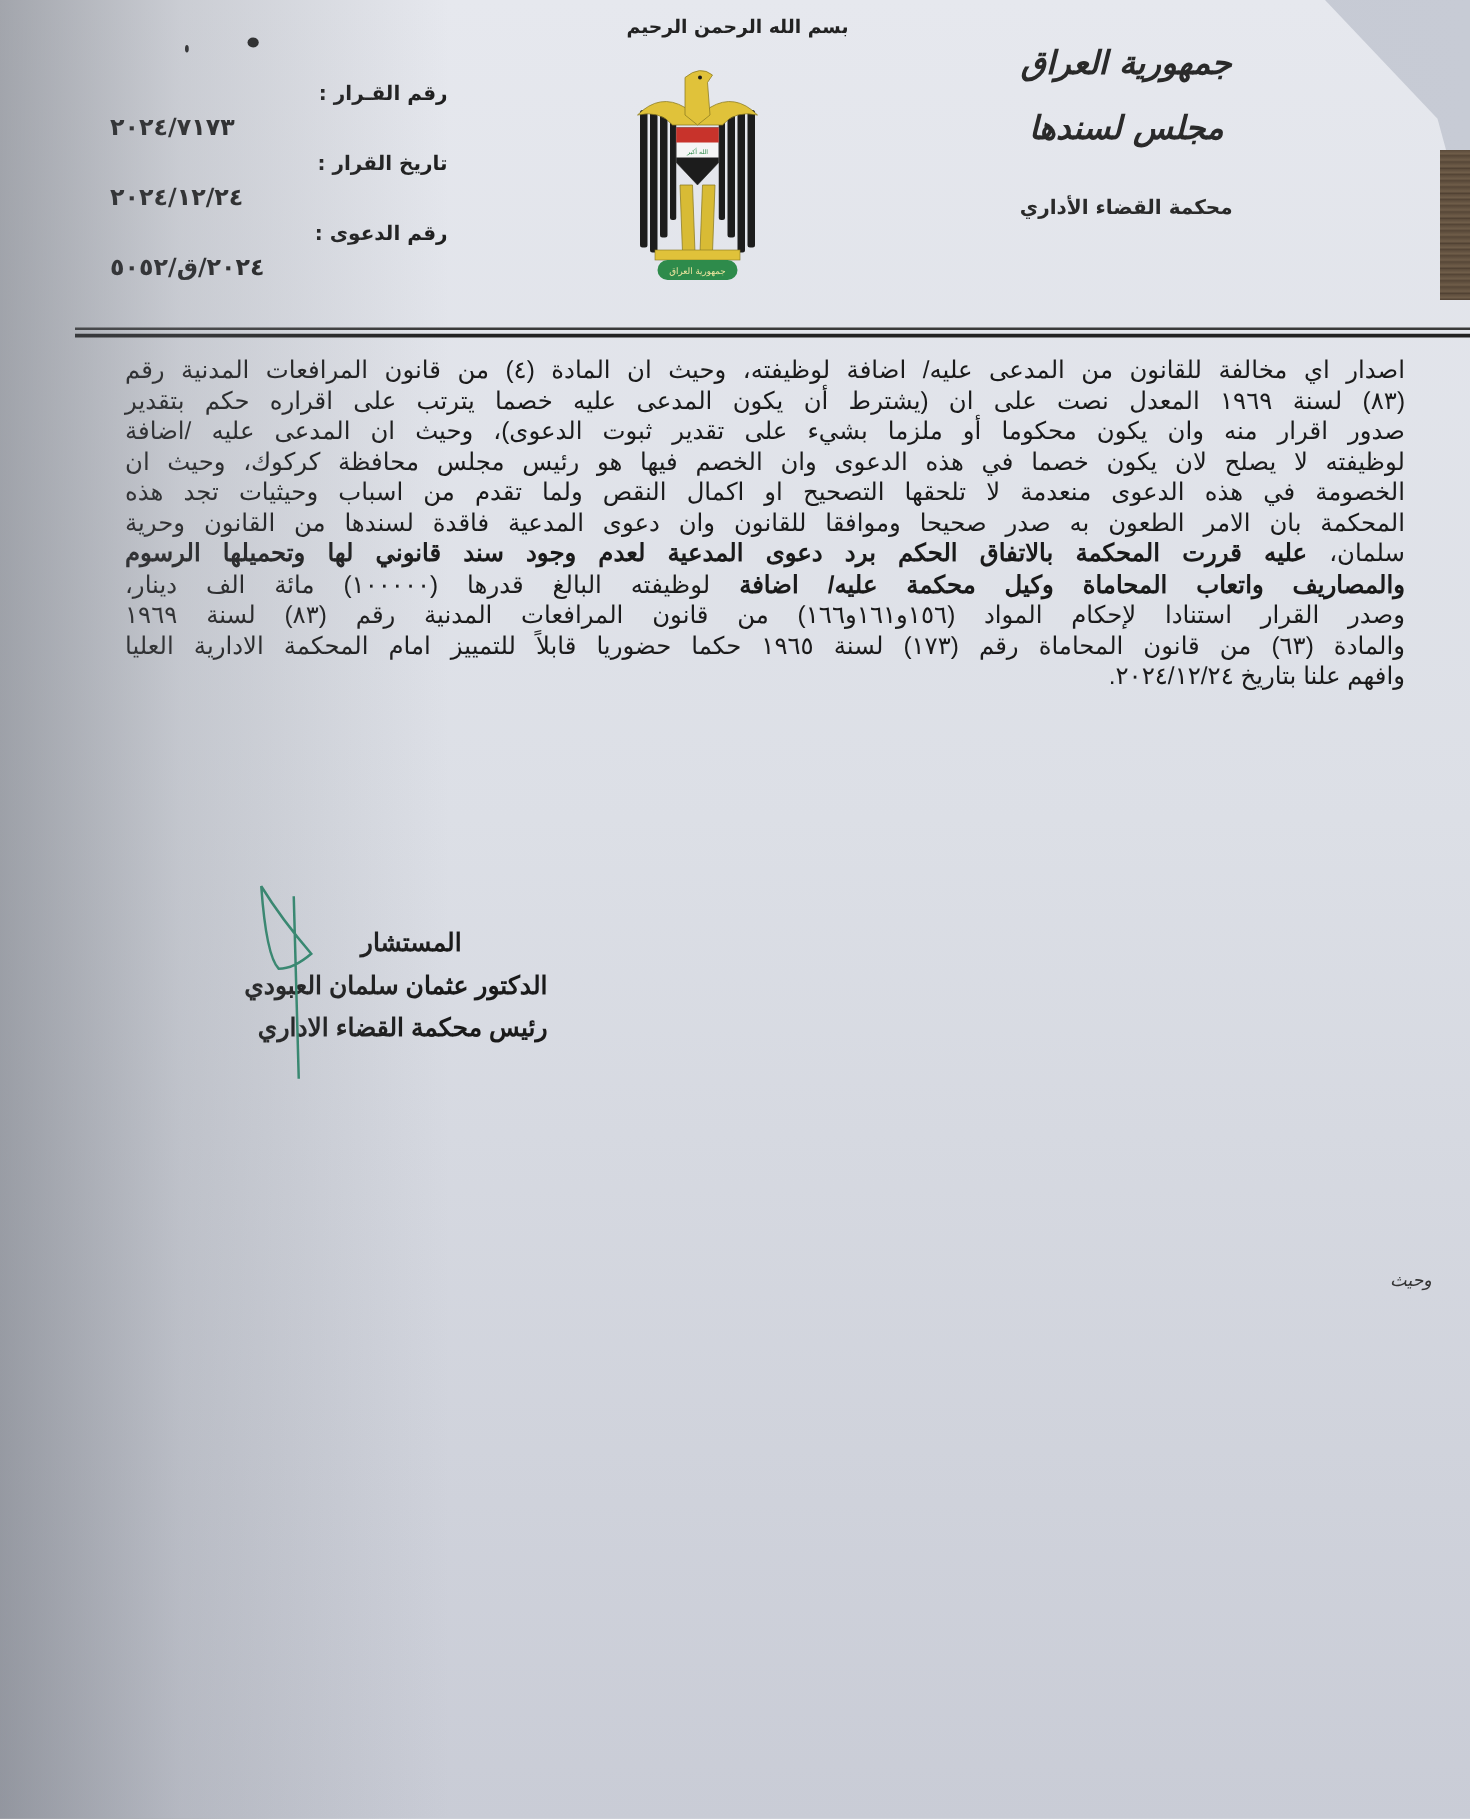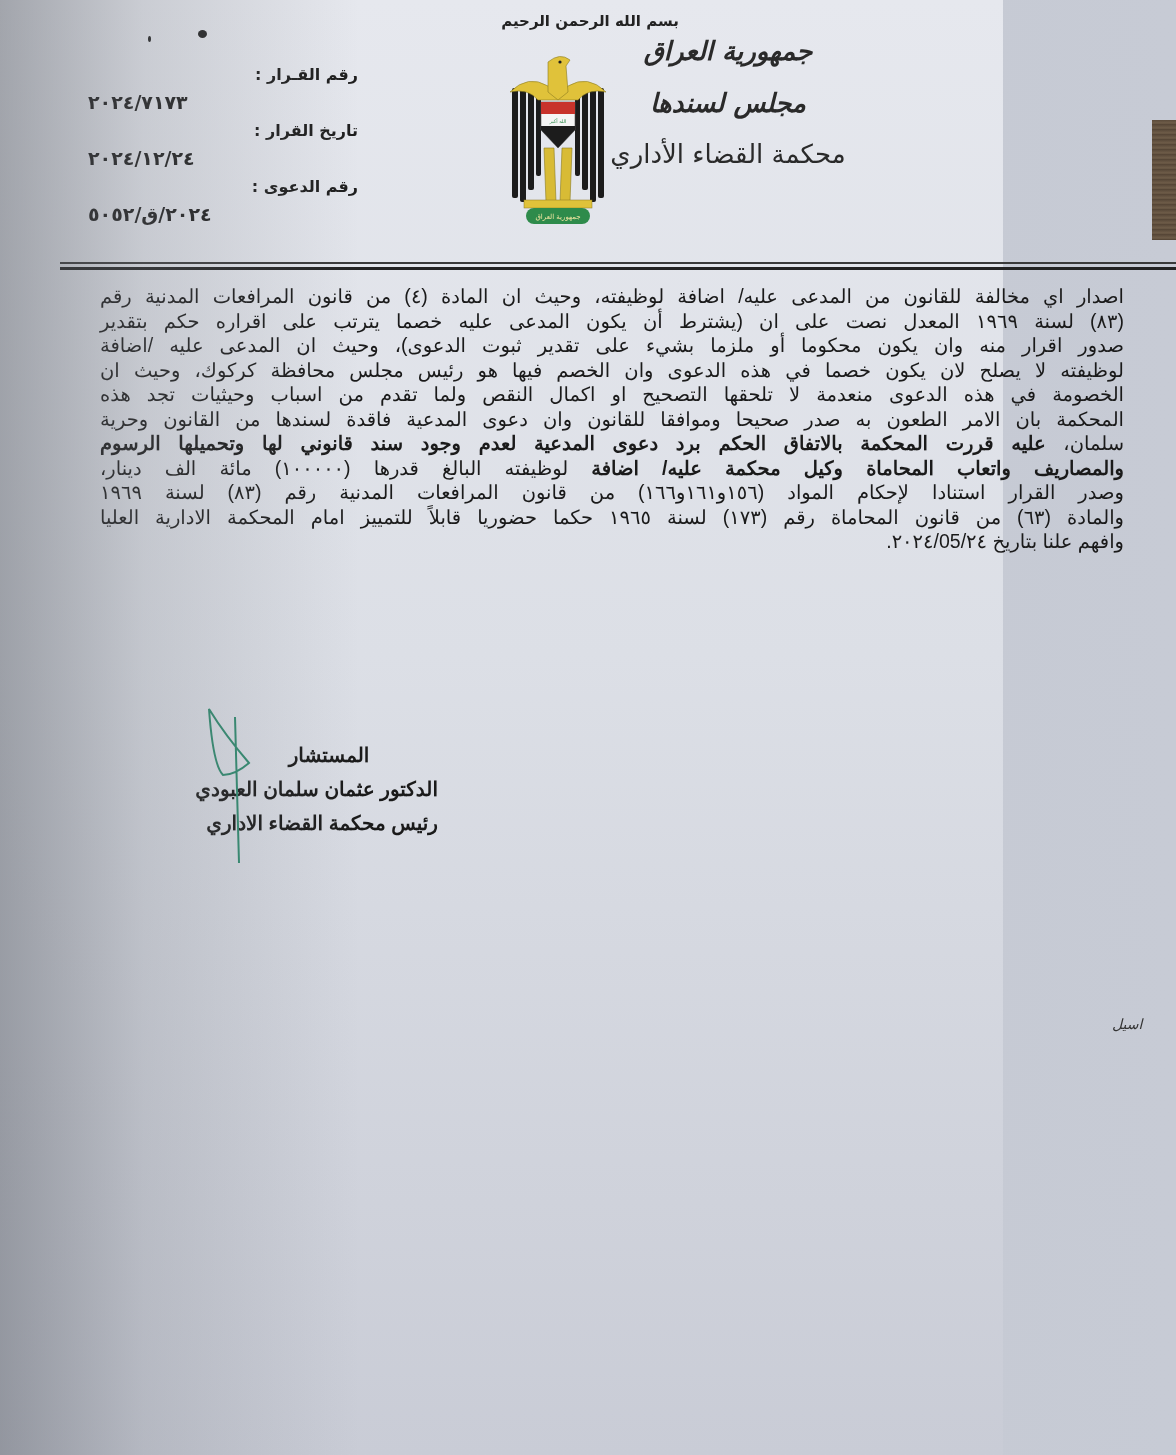--- a/index.html
+++ b/index.html
@@ -2,21 +2,21 @@
 <html><head>
 <meta charset="utf-8">
 <style>
   html, body { margin: 0; padding: 0; }
   body {
     width: 1176px; height: 1455px; overflow: hidden; position: relative;
     background: linear-gradient(90deg, #7c7f86 0px, #8f939b 120px, #b3b7c1 240px, #c3c7d1 330px, #c7cbd5 100%);
     font-family: "DejaVu Sans", sans-serif;
   }
   .page {
-    position: absolute; left: 0; top: 0; width: 1003px; height: 1455px;
+    position: absolute; left: 0; top: 0; width: 1176px; height: 1455px;
     background: linear-gradient(180deg, #e6e8ee 0%, #dcdfe6 45%, #c9ccd6 100%);
     clip-path: polygon(0 0, 1060px 0, 1150px 95px, 1176px 190px, 1176px 1455px, 0 1455px);
   }
   .page::after {
     content: ""; position: absolute; left: 0; top: 0; width: 360px; height: 100%;
     background: linear-gradient(90deg, rgba(80,84,92,0.45) 0%, rgba(120,124,132,0.25) 40%, rgba(200,204,212,0) 100%);
     pointer-events: none;
   }
   .wood {
     position: absolute; right: 0; top: 120px; width: 24px; height: 120px;
@@ -26,21 +26,21 @@
 
   .bismillah {
     position: absolute; left: 470px; top: 12px; width: 240px; text-align: center;
     font-size: 15px; font-weight: bold; color: #222;
   }
   .emblem { position: absolute; left: 508px; top: 52px; width: 100px; height: 180px; }
 
   .hdr-right { position: absolute; right: 155px; top: 28px; width: 240px; text-align: center; color: #2a2a2a; }
   .hdr-right .l1 { font-family: "DejaVu Serif", serif; font-size: 26px; font-style: italic; font-weight: bold; line-height: 46px; }
   .hdr-right .l2 { font-family: "DejaVu Serif", serif; font-size: 26px; font-style: italic; font-weight: bold; line-height: 46px; margin-top: 6px; }
-  .hdr-right .l3 { font-size: 26px; font-weight: normal; line-height: 40px; margin-top: 8px; }
+  .hdr-right .l3 { font-size: 16px; font-weight: bold; line-height: 40px; margin-top: 20px; }
 
   .meta { position: absolute; left: 88px; top: 62px; width: 290px; color: #1e1e1e; }
   .meta .lbl { font-size: 16px; font-weight: bold; text-align: right; padding-right: 20px; height: 26px; line-height: 26px; }
   .meta .val { font-size: 19px; font-weight: bold; letter-spacing: 3px; text-align: left; height: 28px; line-height: 28px; margin-bottom: 0; }
   .meta .grp { margin-bottom: 2px; }
 
   .rule { position: absolute; left: 60px; width: 1116px; height: 0; border-top: 2px solid #3a3a3a; }
   .rule.a { top: 262px; }
   .rule.b { top: 267px; border-top-width: 3px; border-color: #222; }
 
@@ -136,28 +136,28 @@
     <span class="line">اصدار اي مخالفة للقانون من المدعى عليه/ اضافة لوظيفته، وحيث ان المادة (٤) من قانون المرافعات المدنية رقم</span>
     <span class="line">(٨٣) لسنة ١٩٦٩ المعدل نصت على ان (يشترط أن يكون المدعى عليه خصما يترتب على اقراره حكم بتقدير</span>
     <span class="line">صدور اقرار منه وان يكون محكوما أو ملزما بشيء على تقدير ثبوت الدعوى)، وحيث ان المدعى عليه /اضافة</span>
     <span class="line">لوظيفته لا يصلح لان يكون خصما في هذه الدعوى وان الخصم فيها هو رئيس مجلس محافظة كركوك، وحيث ان</span>
     <span class="line">الخصومة في هذه الدعوى منعدمة لا تلحقها التصحيح او اكمال النقص ولما تقدم من اسباب وحيثيات تجد هذه</span>
     <span class="line">المحكمة بان الامر الطعون به صدر صحيحا وموافقا للقانون وان دعوى المدعية فاقدة لسندها من القانون وحرية</span>
     <span class="line"><span>سلمان، </span><span class="b">عليه قررت المحكمة بالاتفاق الحكم برد دعوى المدعية لعدم وجود سند قانوني لها وتحميلها الرسوم</span></span>
     <span class="line"><span class="b">والمصاريف واتعاب المحاماة وكيل محكمة عليه/ اضافة</span><span> لوظيفته البالغ قدرها (١٠٠٠٠٠) مائة الف دينار،</span></span>
     <span class="line">وصدر القرار استنادا لإحكام المواد (١٥٦و١٦١و١٦٦) من قانون المرافعات المدنية رقم (٨٣) لسنة ١٩٦٩</span>
     <span class="line">والمادة (٦٣) من قانون المحاماة رقم (١٧٣) لسنة ١٩٦٥ حكما حضوريا قابلاً للتمييز امام المحكمة الادارية العليا</span>
-    <span class="line last">وافهم علنا بتاريخ ٢٠٢٤/05/٢٤.</span>
+    <span class="line last">وافهم علنا بتاريخ ٢٠٢٤/١٢/٢٤.</span>
   </div>
 
   <div class="signature rtl">
     <div class="title">المستشار</div>
     <div class="name">الدكتور عثمان سلمان العبودي</div>
     <div class="role">رئيس محكمة القضاء الاداري</div>
   </div>
   <svg class="sig-scribble" viewBox="0 0 60 160">
     <path d="M4 4 Q20 30 44 58 Q30 70 18 70 Q8 60 4 4 Z M30 12 L34 158" fill="none" stroke="#2f8a6e" stroke-width="2"></path>
   </svg>
 
-  <div class="initials rtl">اسيل</div>
+  <div class="initials rtl">وحيث</div>
 </div>
 
 <div class="wood"></div>
 
 </body></html>

